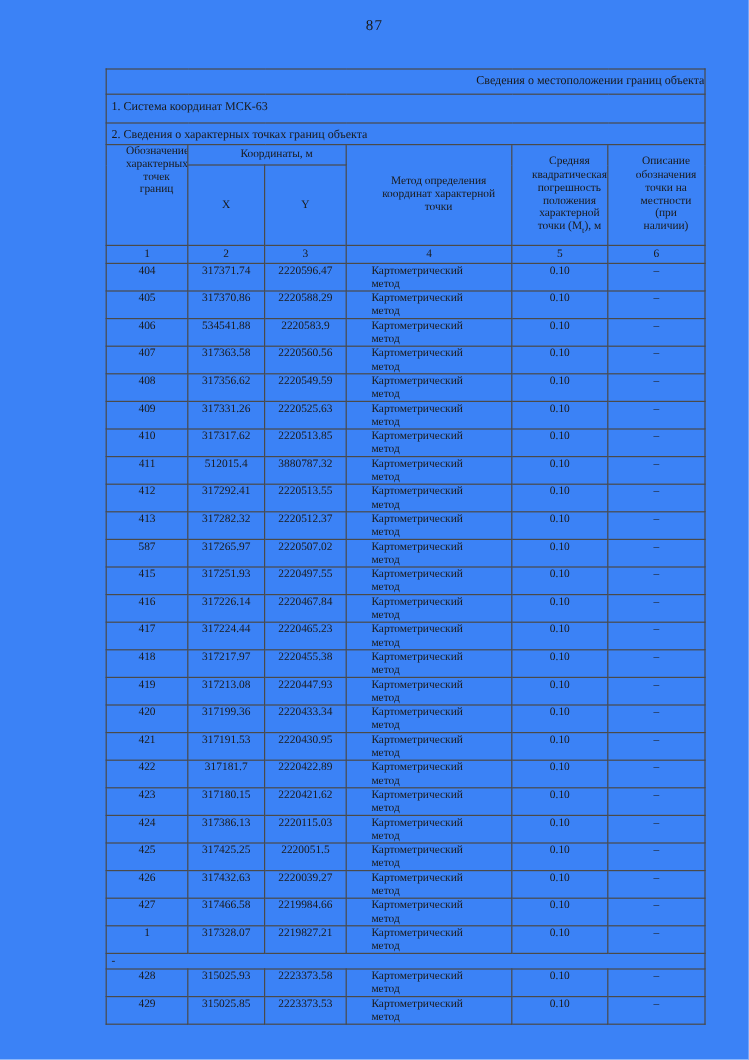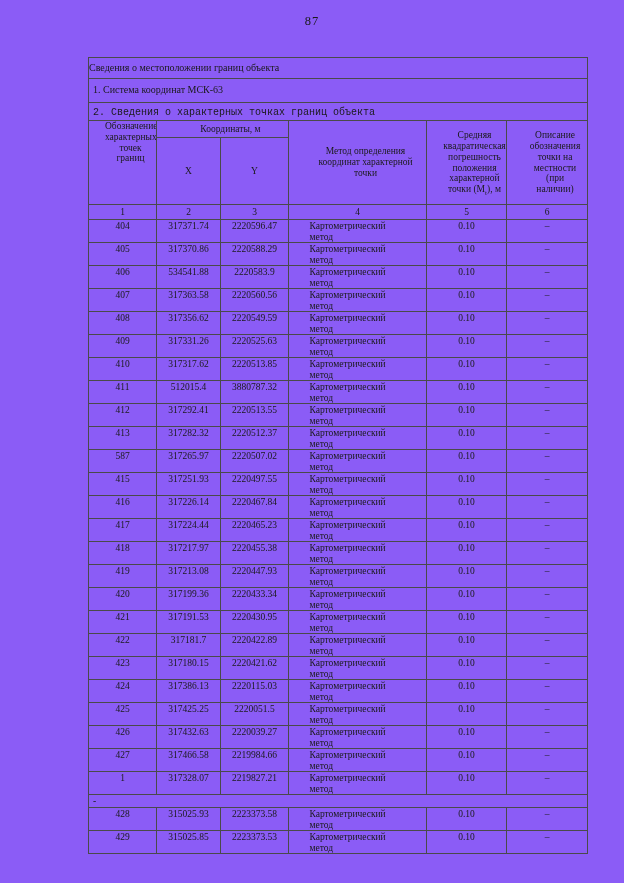--- a/index.html
+++ b/index.html
@@ -8,21 +8,21 @@
     background: #ffffff;
     width: 624px;
     height: 883px;
     font-family: "Liberation Serif", "DejaVu Serif", serif;
     color: #1a1a1a;
     overflow: hidden;
   }
   .page {
     width: 624px;
     height: 883px;
-    background: #8b5cf6;
+    background: #3b82f6;
     box-sizing: border-box;
     padding-top: 14px;
   }
   .page-number {
     text-align: center;
     font-size: 12.5px;
     line-height: 14px;
     letter-spacing: 1px;
   }
   table.boundary-table {
@@ -35,32 +35,32 @@
     line-height: 10.5px;
   }
   table.boundary-table td, table.boundary-table th {
     border: 1px solid #4a4a4a;
     padding: 0;
     font-weight: normal;
     overflow: hidden;
   }
   tr.title-row td {
     height: 20px;
-    text-align: left;
+    text-align: right;
     vertical-align: middle;
     font-size: 10px;
   }
   tr.section-row td {
     text-align: left;
     vertical-align: middle;
     padding-left: 4px;
     font-size: 10px;
   }
   tr.section-row.s1 td { height: 23px; margin-left: 36px; }
-  tr.section-row.s2 td { height: 15px; vertical-align: bottom; padding-bottom: 2px; font-family: Liberation Mono, monospace; }
+  tr.section-row.s2 td { height: 15px; vertical-align: bottom; padding-bottom: 2px; }
   tr.header-row th {
     text-align: center;
     font-size: 9.5px;
     line-height: 10.8px;
     padding-left: 16px;
   }
   th.hdr-col1 { vertical-align: top; padding-top: 1px; }
   th.hdr-mid { vertical-align: middle; margin-top: 15px; }
   th.hdr-group { height: 16px; vertical-align: middle; }
   tr.header-xy th { height: 66px; vertical-align: middle; text-align: center; }

